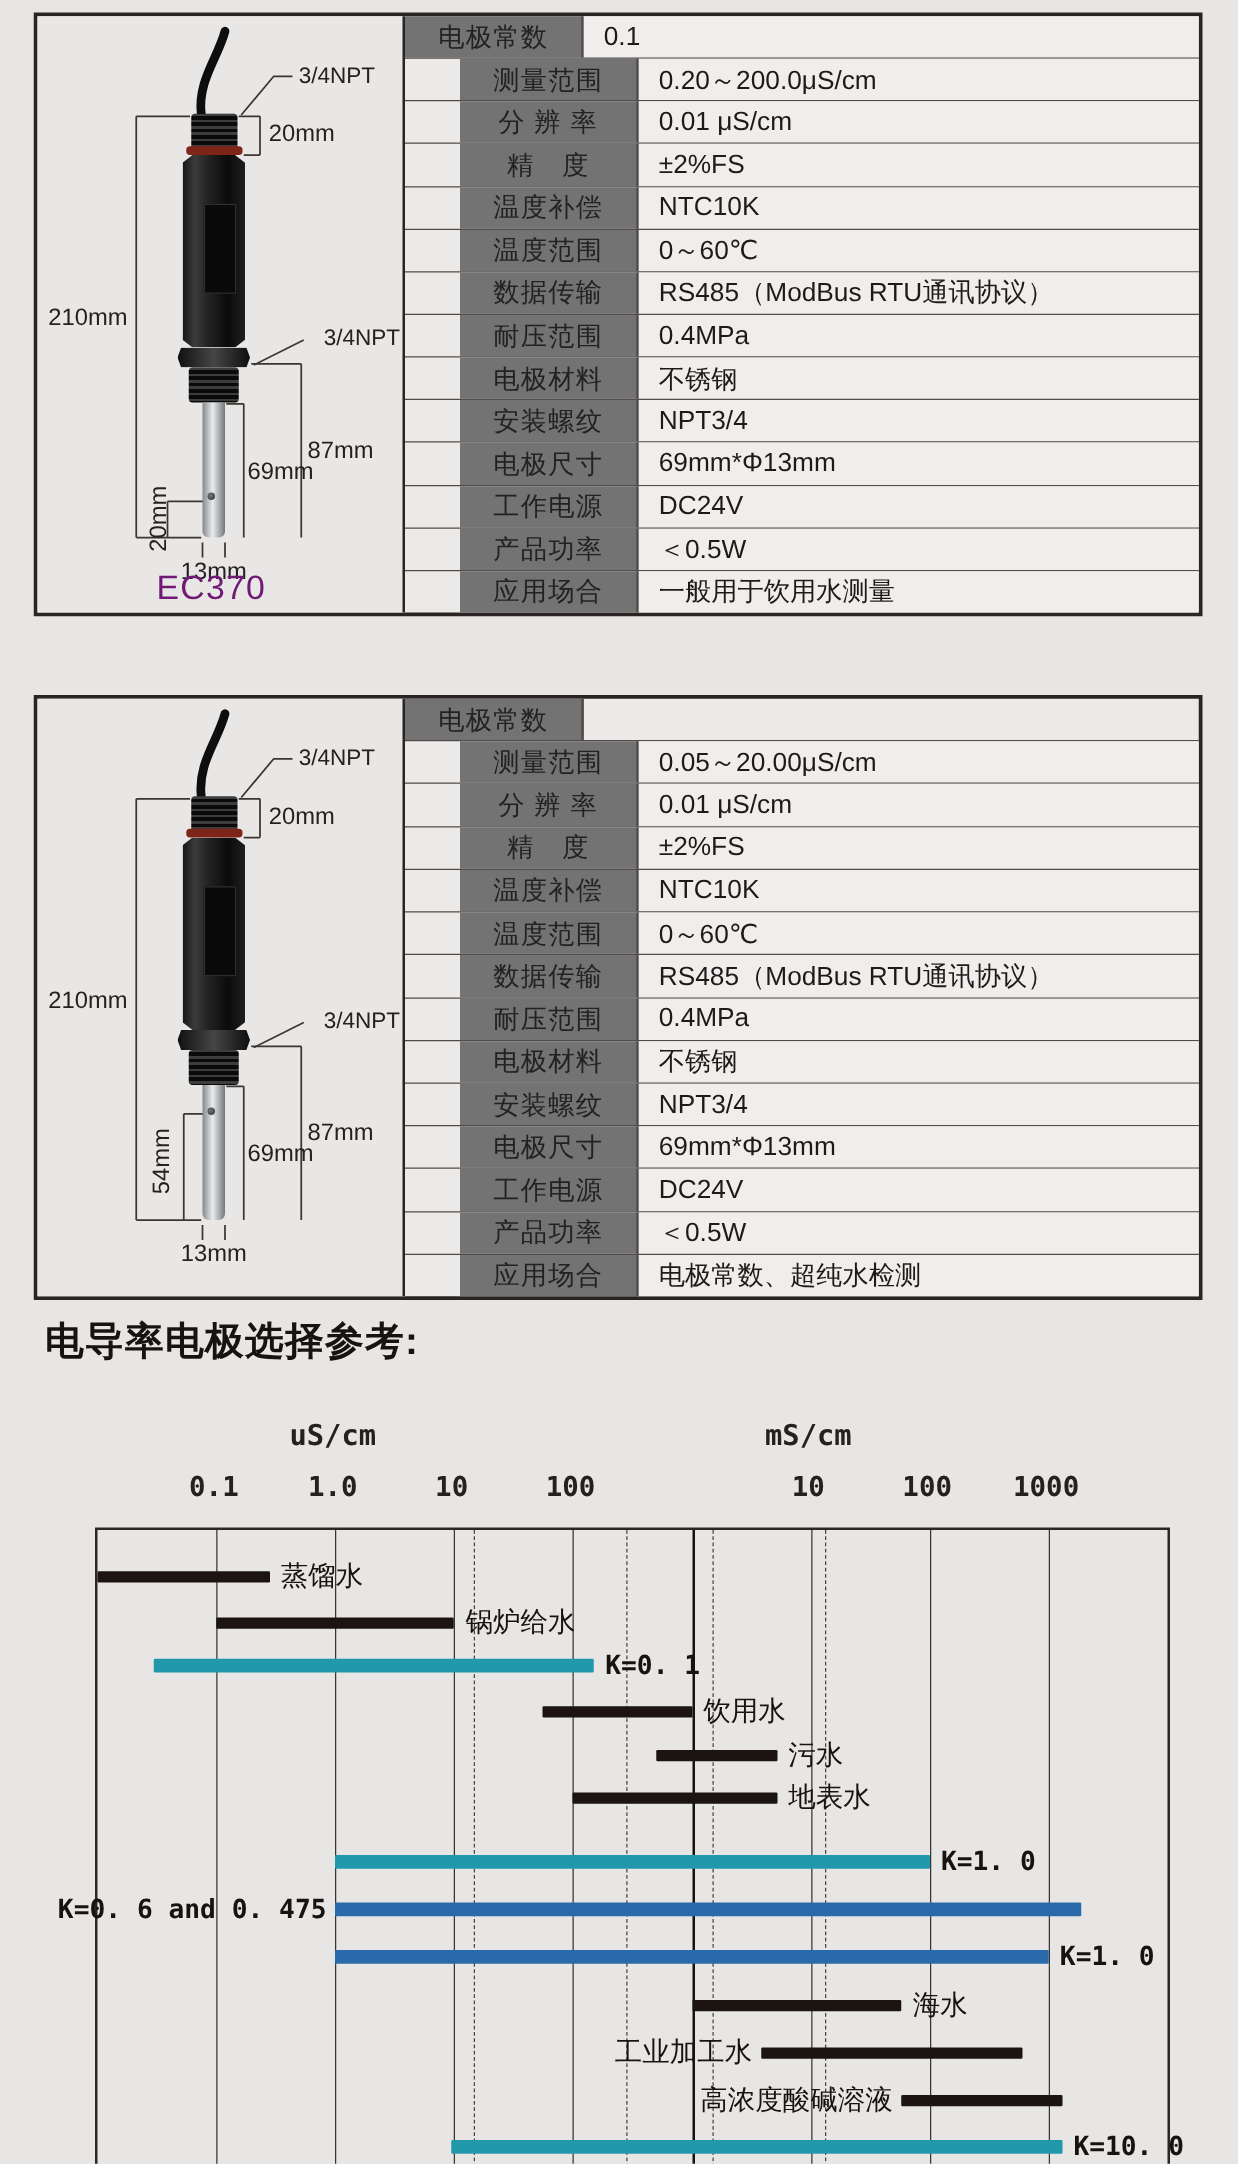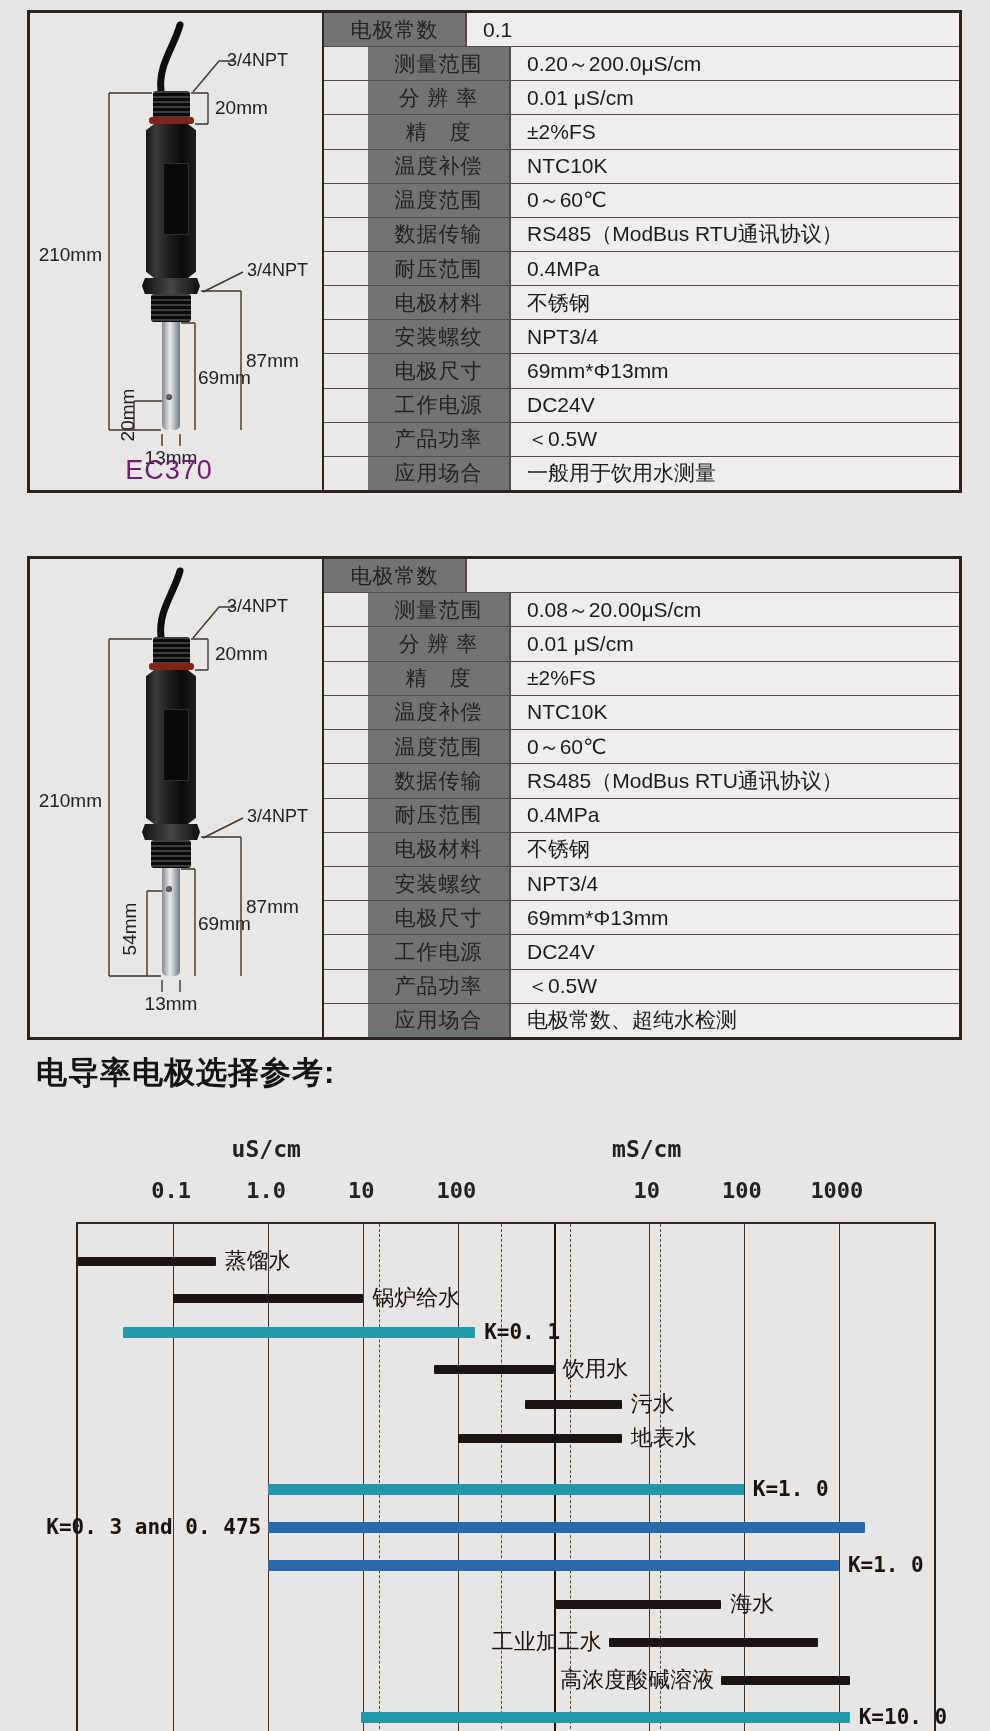--- a/index.html
+++ b/index.html
@@ -64,21 +64,21 @@
     border-radius:0 0 5px 5px;
   }
   .shaft-hole{position:absolute;width:6px;height:6px;border-radius:50%;
     background:radial-gradient(circle at 40% 40%,#777,#2e2e2e);left:4px;}
   .v370 .shaft-hole{top:72px;}
   .v380 .shaft-hole{top:18px;}
   svg.dims{position:absolute;left:0;top:0;}
   .dim-stroke{stroke:#3a3632;stroke-width:1.4;fill:none;}
   .cable-stroke{stroke:#0e0e0e;stroke-width:7;fill:none;stroke-linecap:round;}
   .dim-label{position:absolute;font-size:19px;color:#242220;white-space:nowrap;}
-  .npt-label{font-size:18px;}
+  .npt-label{font-size:18px;margin-left:12px;}
   .lbl-npt-top{left:197px;top:37px;}
   .lbl-20{left:185px;top:84px;}
   .lbl-210{left:6px;top:231px;width:66px;text-align:right;}
   .lbl-npt-mid{left:217px;top:247px;}
   .lbl-87{left:216px;top:337px;}
   .lbl-69{left:168px;top:354px;}
   .lbl-hole{width:58px;height:20px;text-align:center;transform:rotate(-90deg);}
   .v370 .lbl-hole{left:68px;top:392px;}
   .v380 .lbl-hole{left:70px;top:360px;}
   .lbl-13{left:110px;top:434px;width:62px;text-align:center;}
@@ -247,21 +247,21 @@
       <div class="dim-label lbl-69">69mm</div>
       <div class="dim-label lbl-hole">54mm</div>
       <div class="dim-label lbl-13">13mm</div>
     </div>
     <div class="spec-rows">
         <div class="spec-row">
           <div class="spec-label">电极常数</div>
         </div>
         <div class="spec-row">
           <div class="spec-label">测量范围</div>
-          <div class="spec-value">0.08～20.00μS/cm</div>
+          <div class="spec-value">0.05～20.00μS/cm</div>
         </div>
         <div class="spec-row">
           <div class="spec-label">分 辨 率</div>
           <div class="spec-value">0.01 μS/cm</div>
         </div>
         <div class="spec-row">
           <div class="spec-label">精　度</div>
           <div class="spec-value">±2%FS</div>
         </div>
         <div class="spec-row">
@@ -342,21 +342,21 @@
         <div class="bar-label k" style="top: 94px; left: 406.193px;">K=0. 1</div>
         <div class="bar black" style="left: 355.75px; width: 119.806px; top: 140.5px;"></div>
         <div class="bar-label" style="top: 131px; left: 484.556px;">饮用水</div>
         <div class="bar black" style="left: 446.924px; width: 96.7312px; top: 175.5px;"></div>
         <div class="bar-label" style="top: 166px; left: 552.655px;">污水</div>
         <div class="bar black" style="left: 380.444px; width: 163.211px; top: 209.5px;"></div>
         <div class="bar-label" style="top: 200px; left: 552.655px;">地表水</div>
         <div class="bar teal" style="left: 190.222px; width: 475.556px; top: 259.5px; background: rgb(33, 153, 171);"></div>
         <div class="bar-label k" style="top: 251px; left: 674.778px;">K=1. 0</div>
         <div class="bar blue" style="left: 190.222px; width: 597.179px; top: 297.5px; background: rgb(42, 106, 171);"></div>
-        <div class="bar-label k" style="top: 289px; right: 672.778px;">K=0. 3 and 0. 475</div>
+        <div class="bar-label k" style="top: 289px; right: 672.778px;">K=0. 6 and 0. 475</div>
         <div class="bar blue" style="left: 190.222px; width: 570.667px; top: 335.5px; background: rgb(42, 106, 171);"></div>
         <div class="bar-label k" style="top: 327px; left: 769.889px;">K=1. 0</div>
         <div class="bar black" style="left: 475.556px; width: 167.722px; top: 375.5px;"></div>
         <div class="bar-label" style="top: 366px; left: 652.277px;">海水</div>
         <div class="bar black" style="left: 530.699px; width: 209.089px; top: 413.5px;"></div>
         <div class="bar-label" style="top: 404px; right: 332.301px;">工业加工水</div>
         <div class="bar black" style="left: 643.277px; width: 128.449px; top: 451.5px;"></div>
         <div class="bar-label" style="top: 442px; right: 219.723px;">高浓度酸碱溶液</div>
         <div class="bar teal" style="left: 283.215px; width: 488.512px; top: 487.5px; background: rgb(33, 153, 171);"></div>
         <div class="bar-label k" style="top: 479px; left: 780.726px;">K=10. 0</div>

